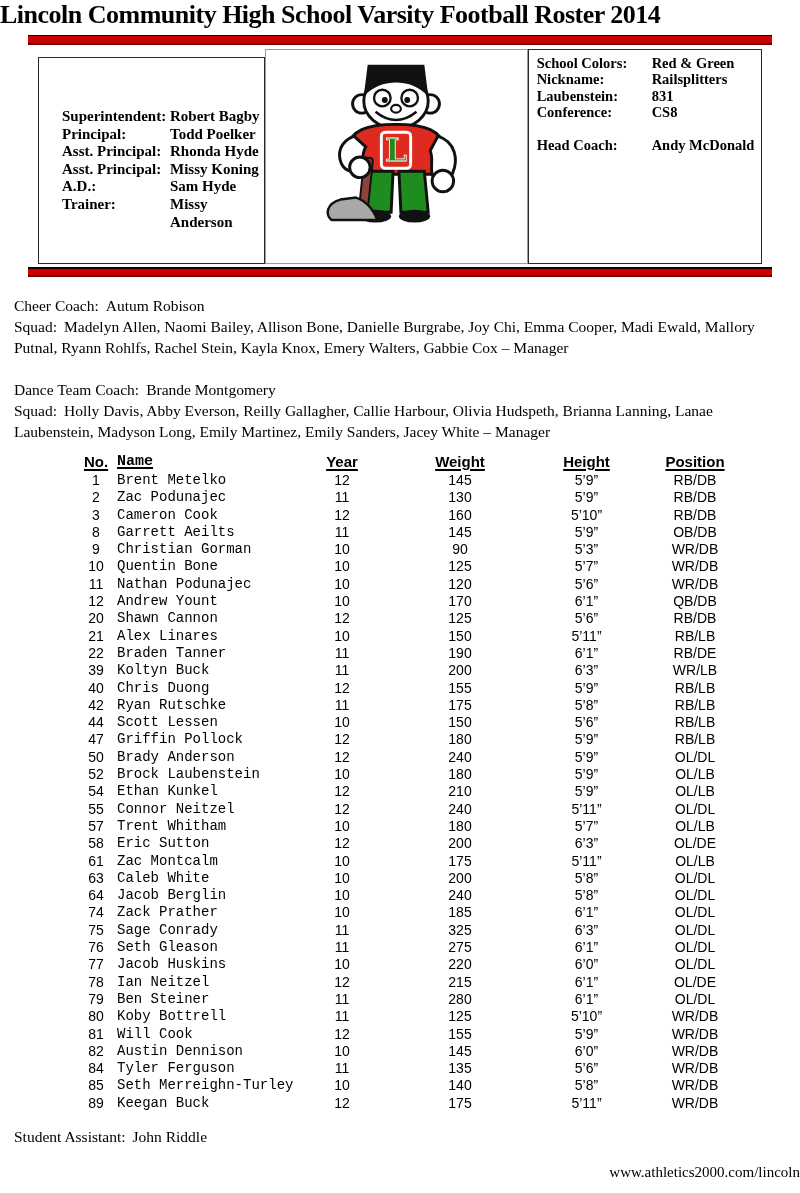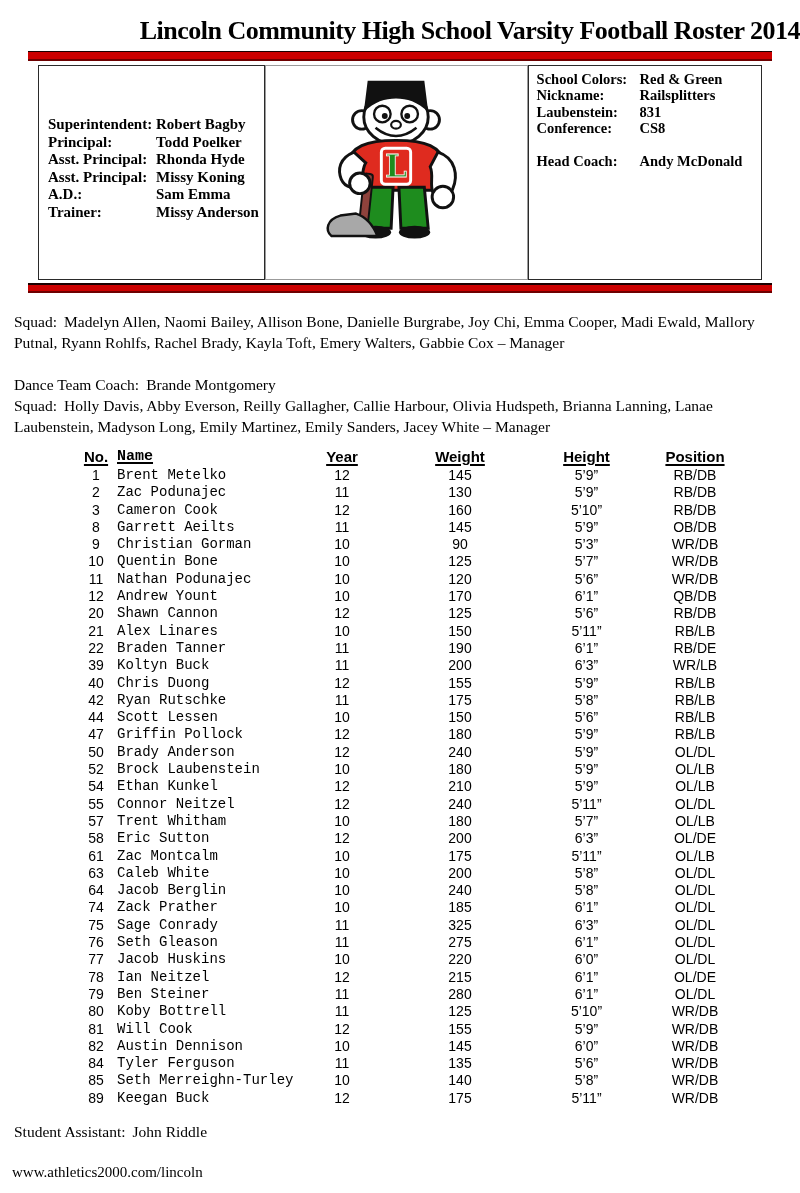--- a/index.html
+++ b/index.html
@@ -1,34 +1,34 @@
 <!DOCTYPE html>
 <html><head>
 <meta charset="utf-8">
 <style>
   html,body{margin:0;padding:0;background:#ffffff;}
   body{width:800px;height:1193px;overflow:hidden;position:relative;
        font-family:"Liberation Serif", serif;color:#000;}
 
-  .page-title{margin:16px 0 5px 0;text-align:right;font-size:26px;font-weight:bold;
+  .page-title{margin:0 0 5px 0;text-align:left;font-size:26px;font-weight:bold;
               font-family:"Liberation Serif", serif;letter-spacing:-0.5px;}
 
   .red-bar{height:10px;margin:0 28px;
            background:linear-gradient(#1a0000 0,#1a0000 1.5px,#cc0000 1.5px,#cc0000 8px,#6e0000 8px,#6e0000 10px);}
 
   .header-band{display:flex;margin:4px 38px 0 38px;height:215px;}
   .cell{box-sizing:border-box;}
-  .cell.admin-box{width:229px;border:1.5px solid #2a2a2a;padding:50px 0 0 9px;}
+  .cell.admin-box{width:229px;border:1.5px solid #2a2a2a;padding:50px 0 0 23px;margin-top:8px;}
   .cell.mascot-box{width:266px;border:1px solid #9b9b9b;display:flex;align-items:flex-start;justify-content:center;}
   .cell.info-box{width:237px;border:1.5px solid #2a2a2a;padding:5px 0 0 8px;}
 
   .kv-row{display:flex;font-weight:bold;}
   .admin-box .kv-row{font-size:15px;line-height:17.6px;}
   .admin-box .kv-label{width:108px;flex:none;}
-  .info-box .kv-row{font-size:14.5px;line-height:16.4px;}
+  .info-box .kv-row{font-size:14.5px;line-height:16.4px;gap:12px;}
   .info-box .kv-label{width:103px;flex:none;}
   .spacer-line{height:16.4px;}
   .coach-names div{font-weight:bold;font-size:14.5px;line-height:16.4px;}
 
   .bar-2{margin-top:3px;}
 
   .squads{margin:18px 14px 0 14px;font-size:15.5px;line-height:21px;}
   .squads p{margin:0;}
   .squads .gap{height:21px;}
   .lbl{margin-right:7px;}
@@ -36,21 +36,21 @@
   .roster{width:685px;margin:10px 0 16px 75px;font-family:"Liberation Sans", sans-serif;}
   .r-row{display:grid;grid-template-columns:42px 190px 70px 166px 87px 130px;
          font-size:14px;line-height:17.3px;}
   .r-row > div{text-align:center;}
   .r-row > div:nth-child(2){text-align:left;font-family:Liberation Mono, monospace;}
   .r-head{font-weight:bold;font-size:15px;line-height:20px;}
   .r-head .u{text-decoration:underline;text-decoration-thickness:2px;text-underline-offset:2px;}
 
   .student-line{margin:14px 14px 0 14px;font-size:15.5px;}
 
-  .footer-url{position:absolute;left:12px;right:0;bottom:12px;text-align:left;font-size:15px;}
+  .footer-url{position:absolute;left:12px;right:0;bottom:12px;text-align:right;font-size:15px;}
 </style>
 </head>
 <body>
 
 <div class="page-title">Lincoln Community High School Varsity Football Roster 2014</div>
 
 <div class="red-bar"></div>
 
 <div class="header-band">
 
@@ -71,21 +71,21 @@
         <span class="kv-value">Rhonda Hyde</span>
       </div>
 
       <div class="kv-row">
         <span class="kv-label">Asst. Principal:</span>
         <span class="kv-value">Missy Koning</span>
       </div>
 
       <div class="kv-row">
         <span class="kv-label">A.D.:</span>
-        <span class="kv-value">Sam Emma</span>
+        <span class="kv-value">Sam Hyde</span>
       </div>
 
       <div class="kv-row">
         <span class="kv-label">Trainer:</span>
         <span class="kv-value">Missy Anderson</span>
       </div>
     </div>
 
   <div class="cell mascot-box">
     <svg width="166" height="180" viewBox="0 0 170 184">
@@ -156,21 +156,24 @@
       <span class="kv-label">Head Coach:</span>
       <span class="kv-value">Andy McDonald</span>
     </div>
   </div>
 </div>
 
 <div class="red-bar bar-2"></div>
 
 <div class="squads">
   <p>
-    <span class="lbl">Squad:</span><span>Madelyn Allen, Naomi Bailey, Allison Bone, Danielle Burgrabe, Joy Chi, Emma Cooper, Madi Ewald, Mallory Putnal, Ryann Rohlfs, Rachel Brady, Kayla Toft, Emery Walters, Gabbie Cox – Manager</span>
+    <span class="lbl">Cheer Coach:</span><span>Autum Robison</span>
+  </p>
+  <p>
+    <span class="lbl">Squad:</span><span>Madelyn Allen, Naomi Bailey, Allison Bone, Danielle Burgrabe, Joy Chi, Emma Cooper, Madi Ewald, Mallory Putnal, Ryann Rohlfs, Rachel Stein, Kayla Knox, Emery Walters, Gabbie Cox – Manager</span>
   </p>
   <div class="gap"></div>
   <p>
     <span class="lbl">Dance Team Coach:</span><span>Brande Montgomery</span>
   </p>
   <p>
     <span class="lbl">Squad:</span><span>Holly Davis, Abby Everson, Reilly Gallagher, Callie Harbour, Olivia Hudspeth, Brianna Lanning, Lanae Laubenstein, Madyson Long, Emily Martinez, Emily Sanders, Jacey White – Manager</span>
   </p>
 </div>
 

